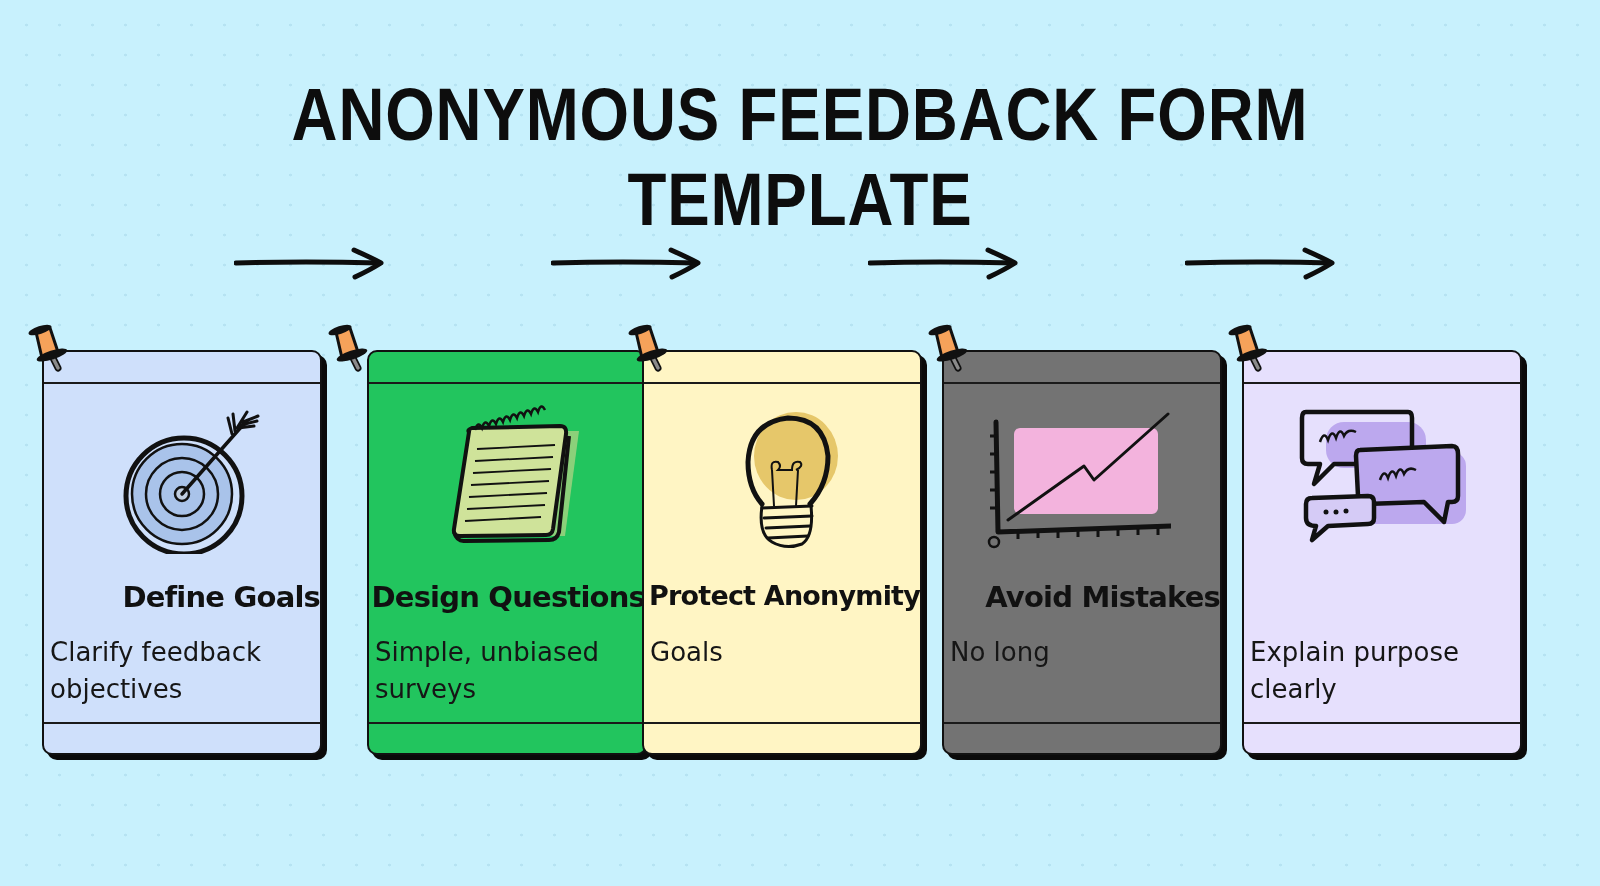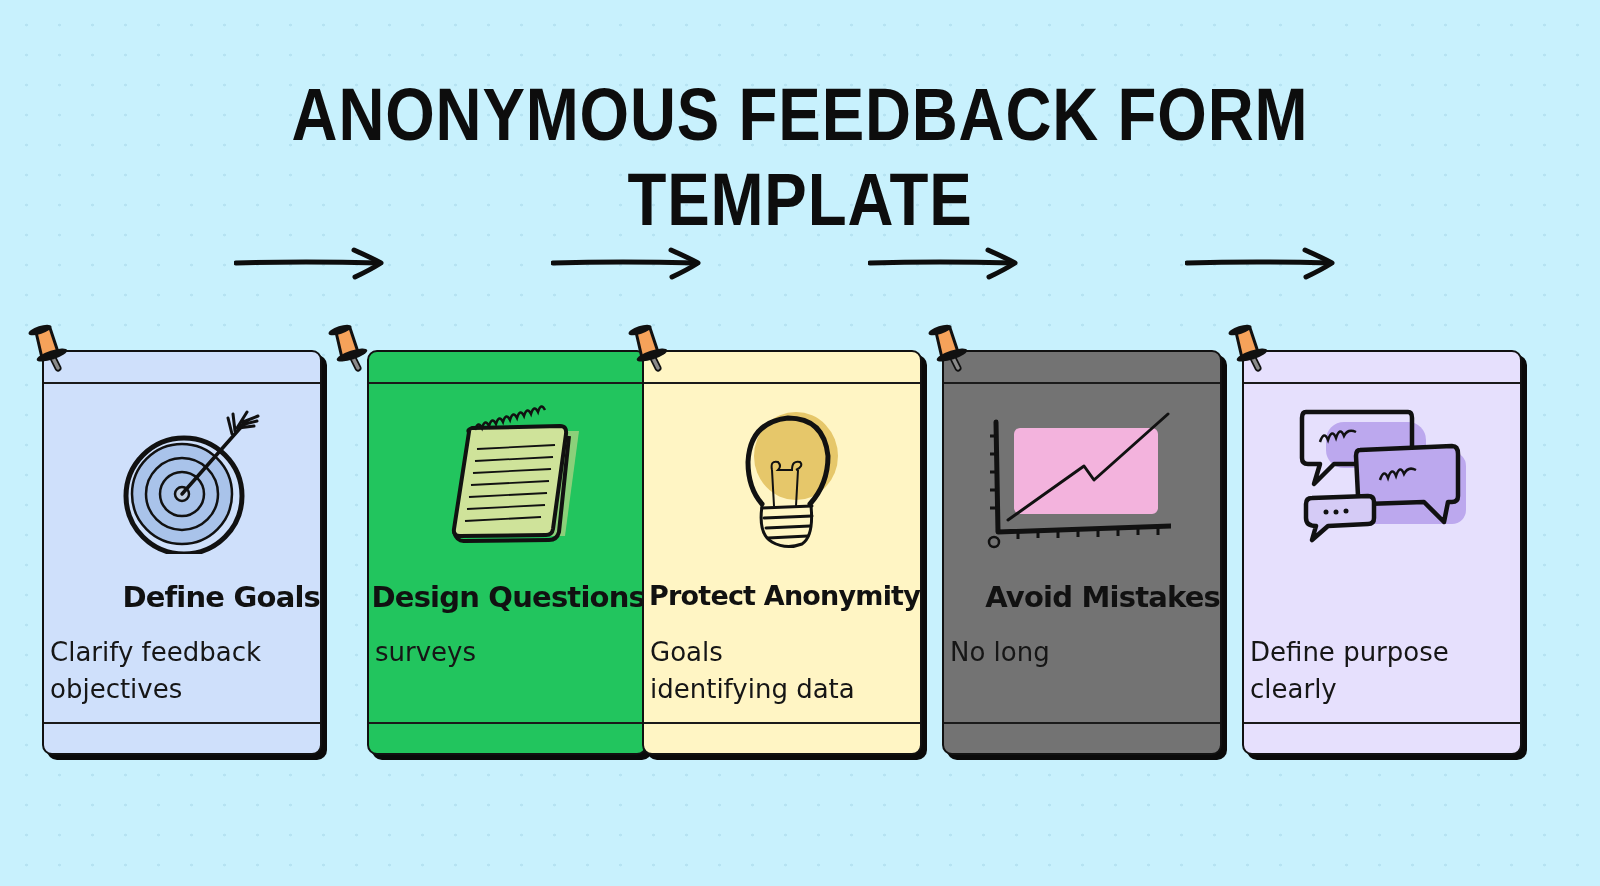--- a/index.html
+++ b/index.html
@@ -106,38 +106,38 @@
       <line x1="56" y1="69" x2="134" y2="65"></line>
       <line x1="54" y1="81" x2="132" y2="77"></line>
       <line x1="52" y1="93" x2="130" y2="89"></line>
       <line x1="50" y1="105" x2="128" y2="101"></line>
       <line x1="48" y1="117" x2="124" y2="113"></line>
     </g>
     <path d="M58 26 q3 -10 7 -2 q3 -10 7 -2 q3 -10 7 -2 q3 -10 7 -2 q3 -10 7 -2 q3 -10 7 -2 q3 -10 7 -2 q3 -10 7 -2 q3 -10 7 -2 q3 -10 7 -2" fill="none" stroke="#111" stroke-width="2.5"></path>
   </svg>
   <div class="label">Design Questions</div>
   <div class="desc">
+    <div>Simple, unbiased</div>
     <div>surveys</div>
   </div>
   <div class="hline bottom" style="top:370px"></div>
 </div>
 
 <div class="card" style="left:642px; top:350px; height:405px; background:#fff5c4;padding-left:48px;">
   <div class="hline top"></div>
   <svg class="icon" viewBox="0 0 180 150" style="top:52px">
     <ellipse cx="104" cy="52" rx="42" ry="44" fill="#e6c76a"></ellipse>
     <path d="M70 100 Q56 84 56 58 Q58 18 96 14 Q132 14 136 52 Q136 80 118 100" fill="none" stroke="#111" stroke-width="5" stroke-linecap="round"></path>
     <path d="M82 102 L80 66 M104 102 L106 66 M80 66 Q78 56 86 58 Q90 62 86 66 L100 66 Q100 56 108 58 Q112 62 104 66" fill="none" stroke="#111" stroke-width="2"></path>
     <path d="M70 104 L120 102 M72 114 L120 112 M74 124 L118 122 M76 134 L116 132" stroke="#111" stroke-width="3" stroke-linecap="round"></path>
     <path d="M70 102 Q66 130 80 138 Q94 146 110 140 Q122 132 119 102" fill="none" stroke="#111" stroke-width="3"></path>
   </svg>
   <div class="label" style="font-size:27px">Protect Anonymity</div>
   <div class="desc">
     <div>Goals</div>
-    <div>identifying data</div>
   </div>
   <div class="hline bottom" style="top:370px"></div>
 </div>
 
 <div class="card" style="left:942px; top:350px; height:405px; background:#737373;">
   <div class="hline top"></div>
   <svg class="icon" viewBox="0 0 180 150" style="left:48%; top:52px; width:190px">
     <rect x="28" y="24" width="144" height="86" rx="6" fill="#f3b3dd"></rect>
     <path d="M10 18 L12 128 L188 122" fill="none" stroke="#111" stroke-width="5" stroke-linecap="round" stroke-linejoin="round"></path>
     <g stroke="#111" stroke-width="3">
@@ -173,21 +173,21 @@
     <path d="M28 38 q4 -12 8 -2 q4 -12 8 -2 q4 -12 8 -2 q4 -8 12 -4" fill="none" stroke="#111" stroke-width="2.5"></path>
     <rect x="64" y="48" width="110" height="72" rx="14" fill="#bca8ee"></rect>
     <path d="M68 46 L160 42 Q166 42 166 50 L166 92 Q166 98 160 98 L156 98 L152 118 L132 98 L74 100 Q66 100 66 92 L64 52 Q64 46 68 46 Z" fill="#bca8ee" stroke="#111" stroke-width="4.5" stroke-linejoin="round"></path>
     <path d="M88 76 q4 -12 8 -2 q4 -12 8 -2 q4 -12 8 -2 q4 -8 12 -4" fill="none" stroke="#111" stroke-width="2.5"></path>
     <path d="M20 94 L76 92 Q82 92 82 98 L82 114 Q82 120 76 120 L36 122 L20 136 L24 122 Q14 122 14 114 L14 100 Q14 94 20 94 Z" fill="#d5cbf6" stroke="#111" stroke-width="4.5" stroke-linejoin="round"></path>
     <circle cx="34" cy="108" r="2.5" fill="#111"></circle>
       <circle cx="44" cy="108" r="2.5" fill="#111"></circle>
       <circle cx="54" cy="107" r="2.5" fill="#111"></circle>
   </svg>
   <div class="desc">
-    <div>Define purpose</div>
+    <div>Explain purpose</div>
     <div>clearly</div>
   </div>
   <div class="hline bottom" style="top:370px"></div>
 </div>
 
 <svg class="pin" style="left:22px" viewBox="0 0 50 56">
   <path d="M30 34 L36 46" stroke="#111" stroke-width="7" stroke-linecap="round"></path>
   <path d="M30 34 L36 46" stroke="#8a8a8a" stroke-width="3.5" stroke-linecap="round"></path>
   <path d="M14 10 L28 6 L36 30 L20 36 Z" fill="#f6a25a" stroke="#111" stroke-width="3" stroke-linejoin="round"></path>
   <ellipse cx="18" cy="8" rx="12" ry="4" transform="rotate(-18 18 8)" fill="#111"></ellipse>

